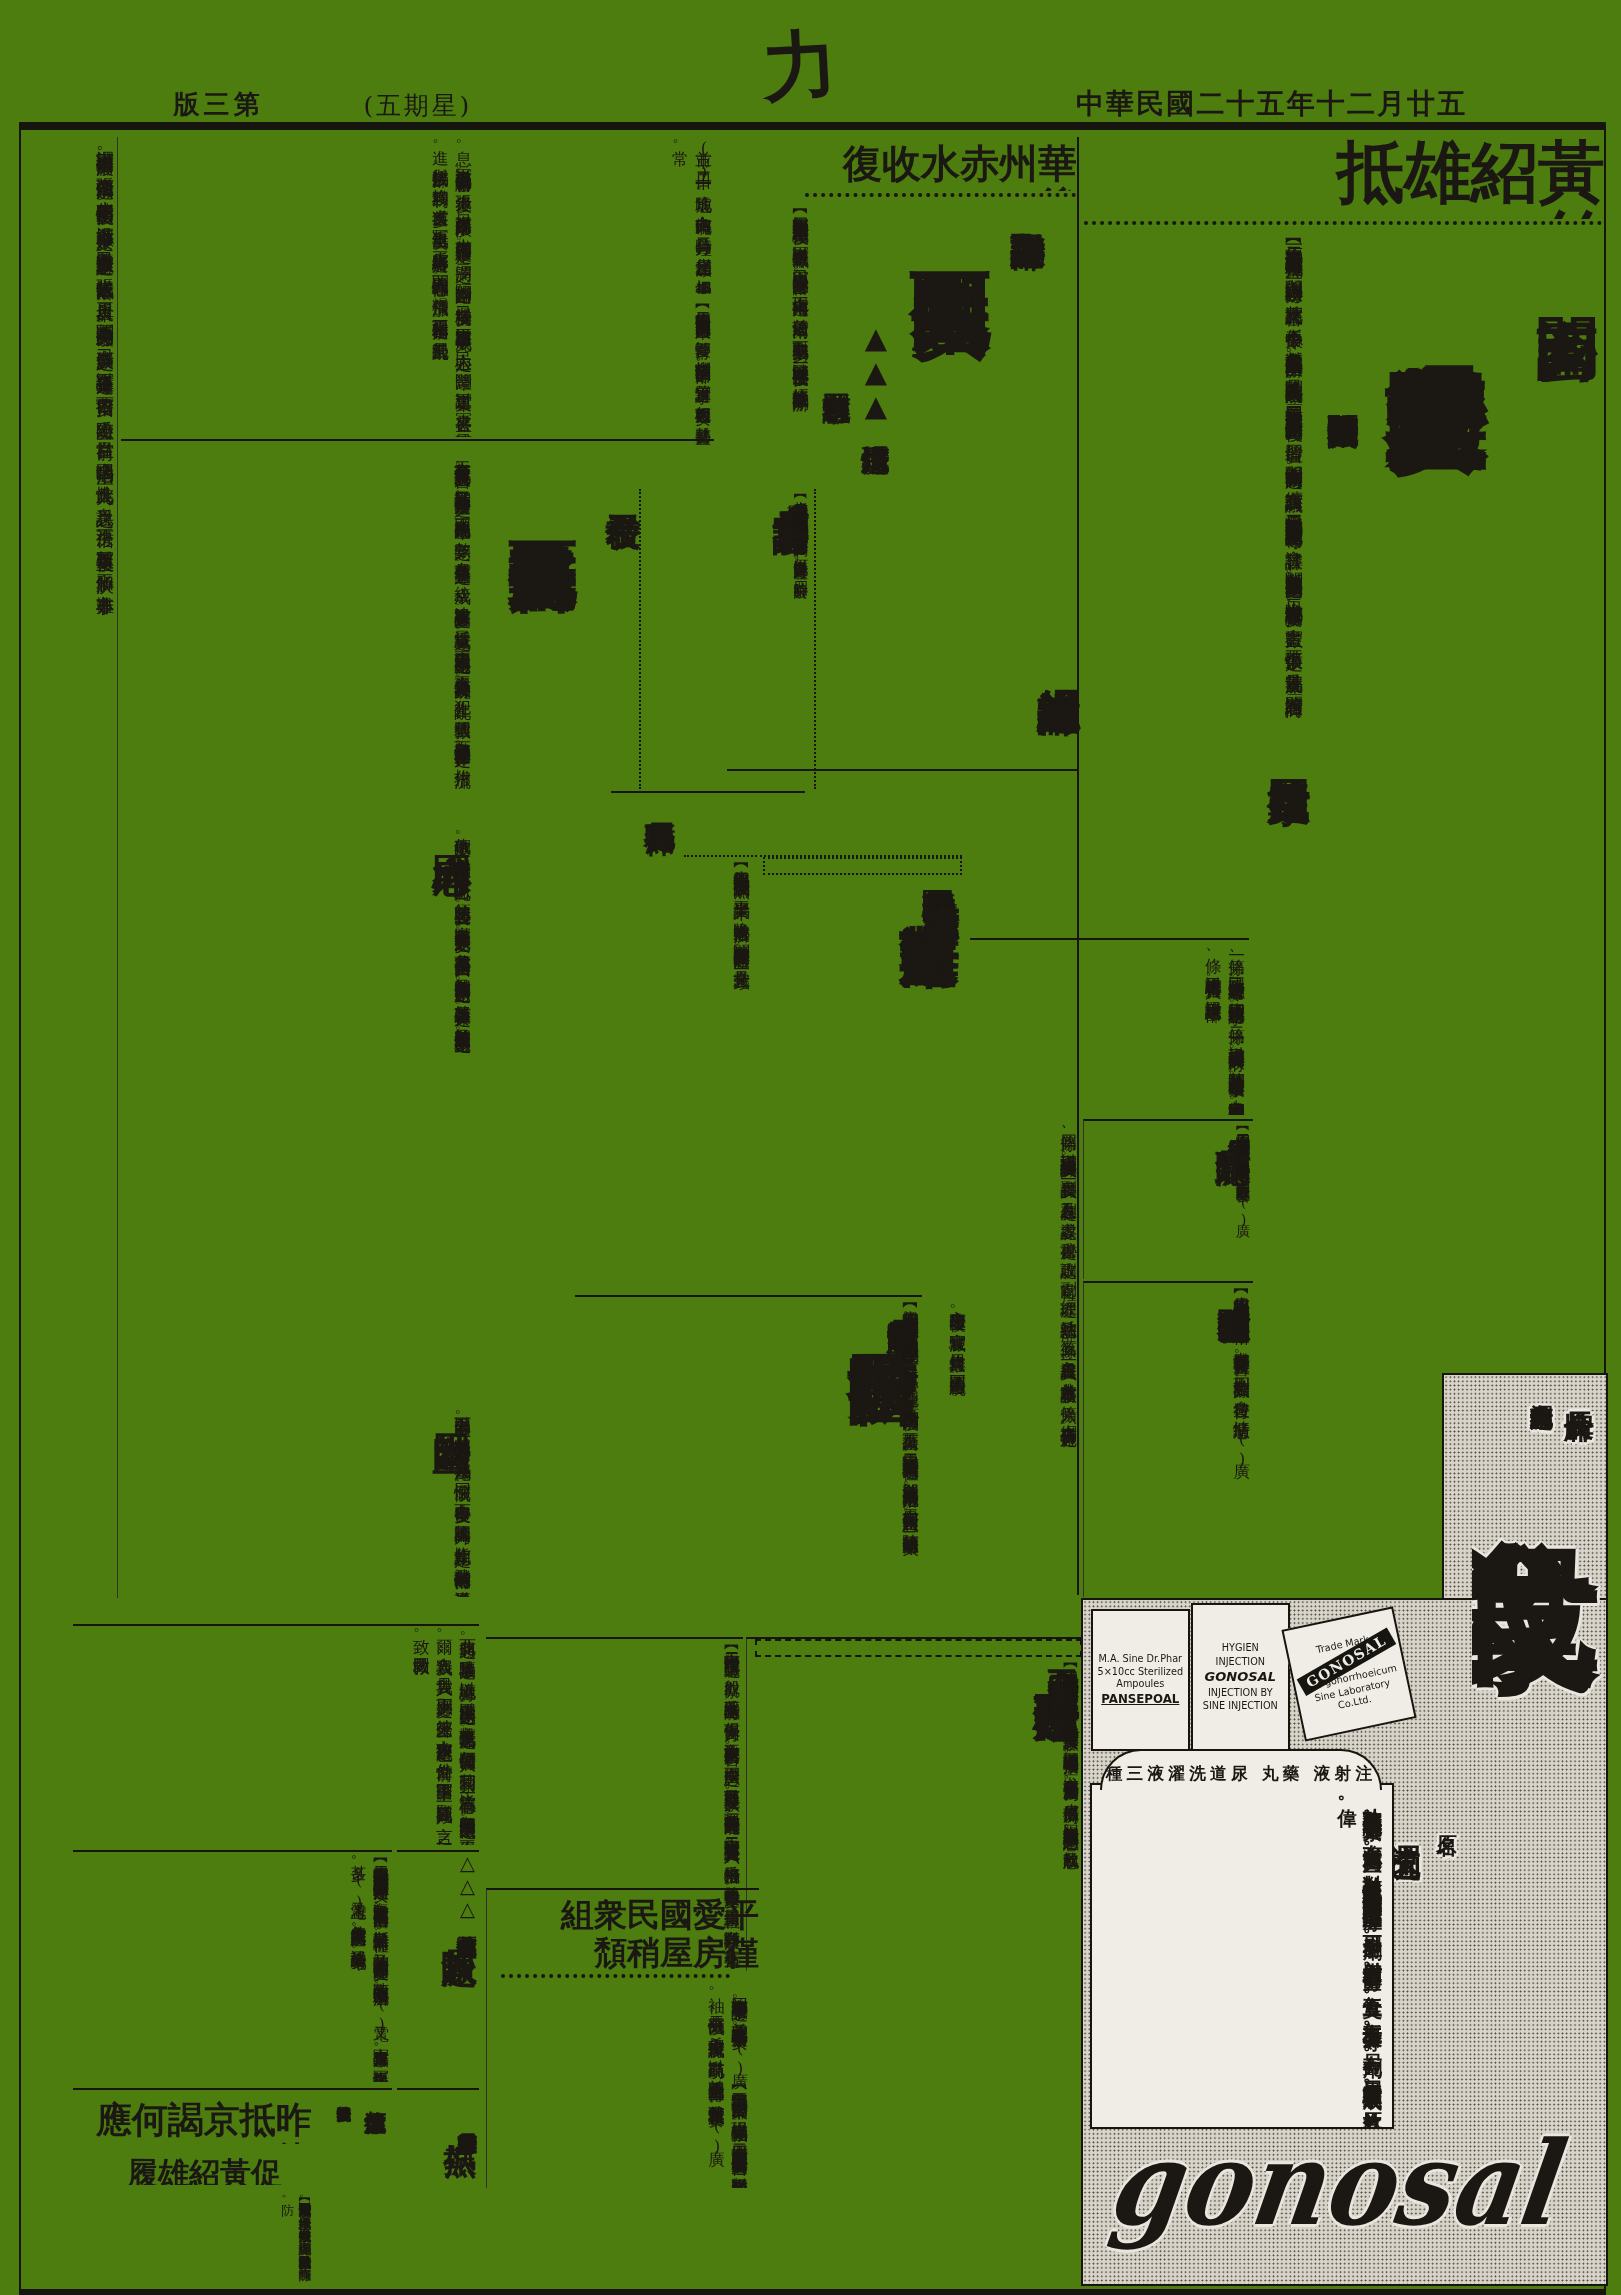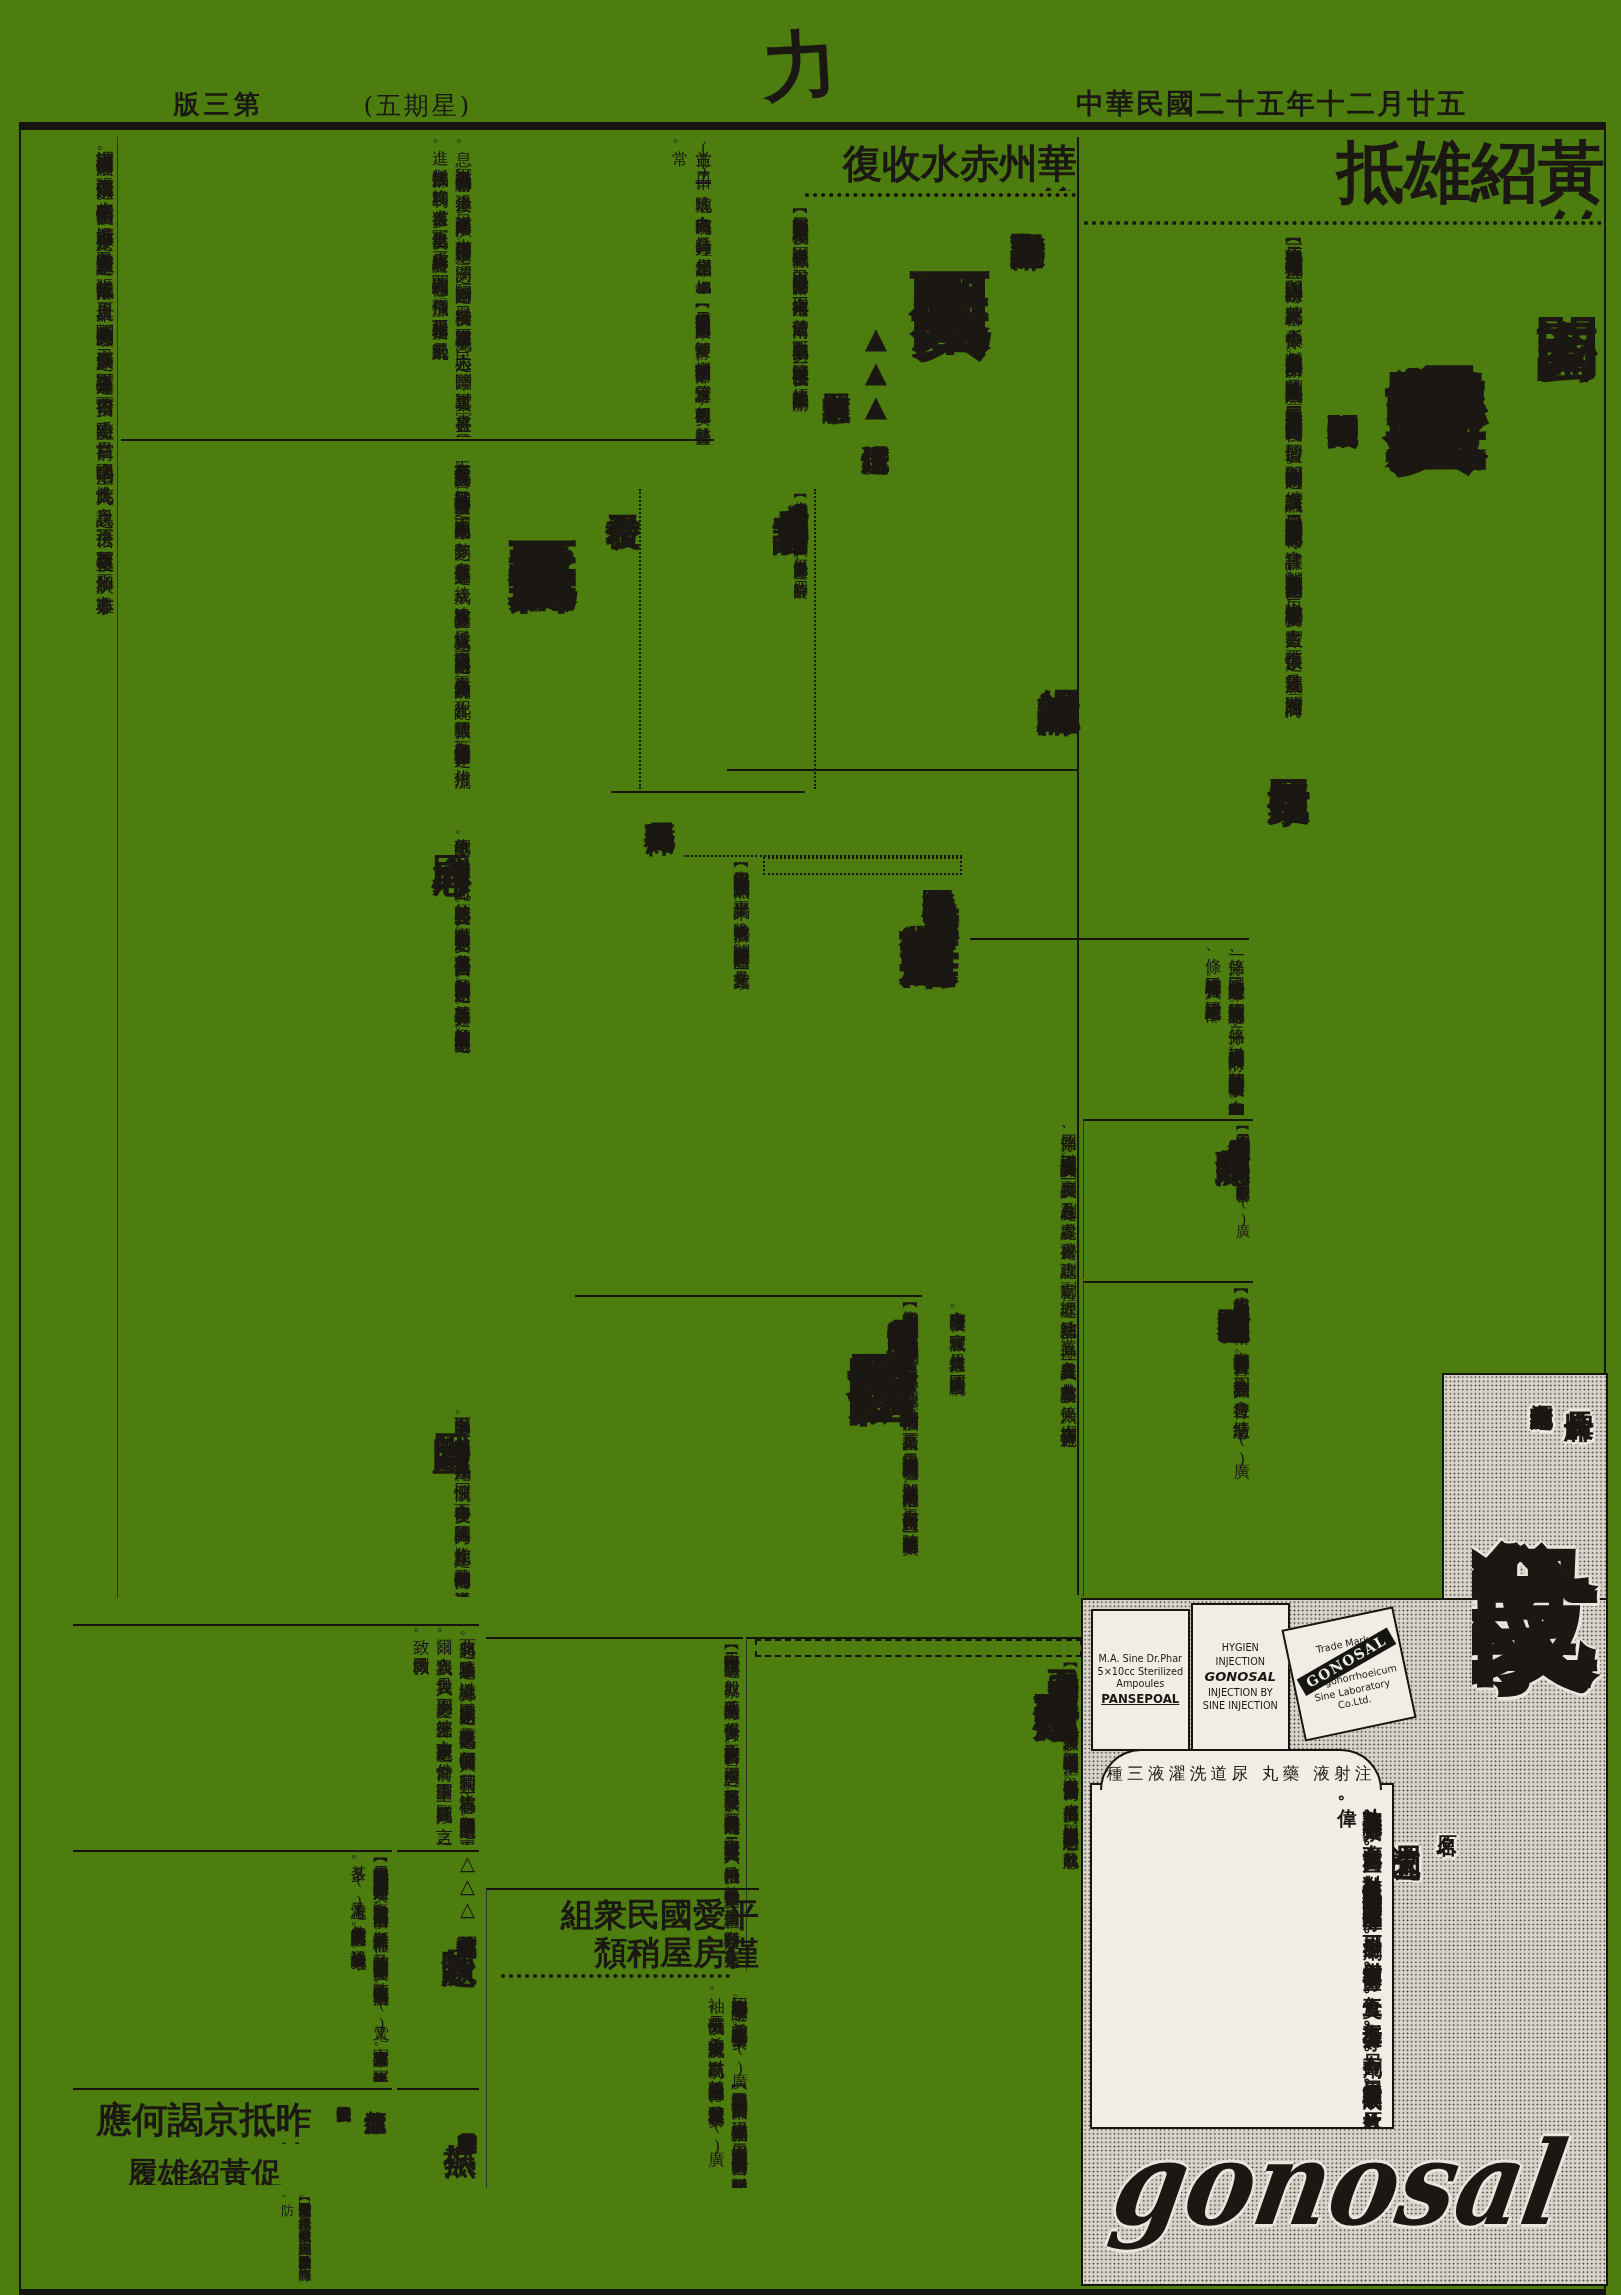--- a/index.html
+++ b/index.html
@@ -213,21 +213,21 @@
     <div class="tiny">SINE INJECTION</div>
   </div>
   <div class="abs bottle" style="left:1292px;top:1617px;width:104px;height:104px;transform:rotate(-12deg);">
     <div class="tiny">Trade Mark</div>
     <div class="band">GONOSAL</div>
     <div class="tiny">Anti-gonorrhoeicum</div>
     <div class="tiny">Sine Laboratory Co.Ltd.</div>
   </div>
 
   <div class="abs arc" style="left:1100px;top:1749px;width:278px;height:28px;z-index:2;">
-    <div class="rtl" style="font-size:16.7px;font-weight:normal;letter-spacing:4.2px;">注射液 藥丸 尿道洗濯液三種</div>
+    <div class="rtl" style="font-size:16.7px;font-weight:bold;letter-spacing:4.2px;">注射液 藥丸 尿道洗濯液三種</div>
   </div>
 
   <div class="abs whitepanel" style="left:1090px;top:1783px;width:286px;height:328px;padding:7px;">
     <div class="v" style="width:100%;height:100%;font-size:19.4px;line-height:1.32;letter-spacing:1.4px;font-weight:bold;">功效準確爲最精純之黃素。有強大之殺菌力。對於一切急慢性淋疾膀胱炎及性關節炎等續發症橫痃毒敗血症等。可用注射劑。射備有四種不同分量。每盒五支。每支十五公撮二等。另有丸劑。用最新實驗藥製成。厥效甚偉。</div>
   </div>
 
   <div class="abs script halo" style="left:1100px;top:2132px;width:500px;height:139px;font-size:103px;z-index:4;">gonosal</div>
 
 </div>
 

